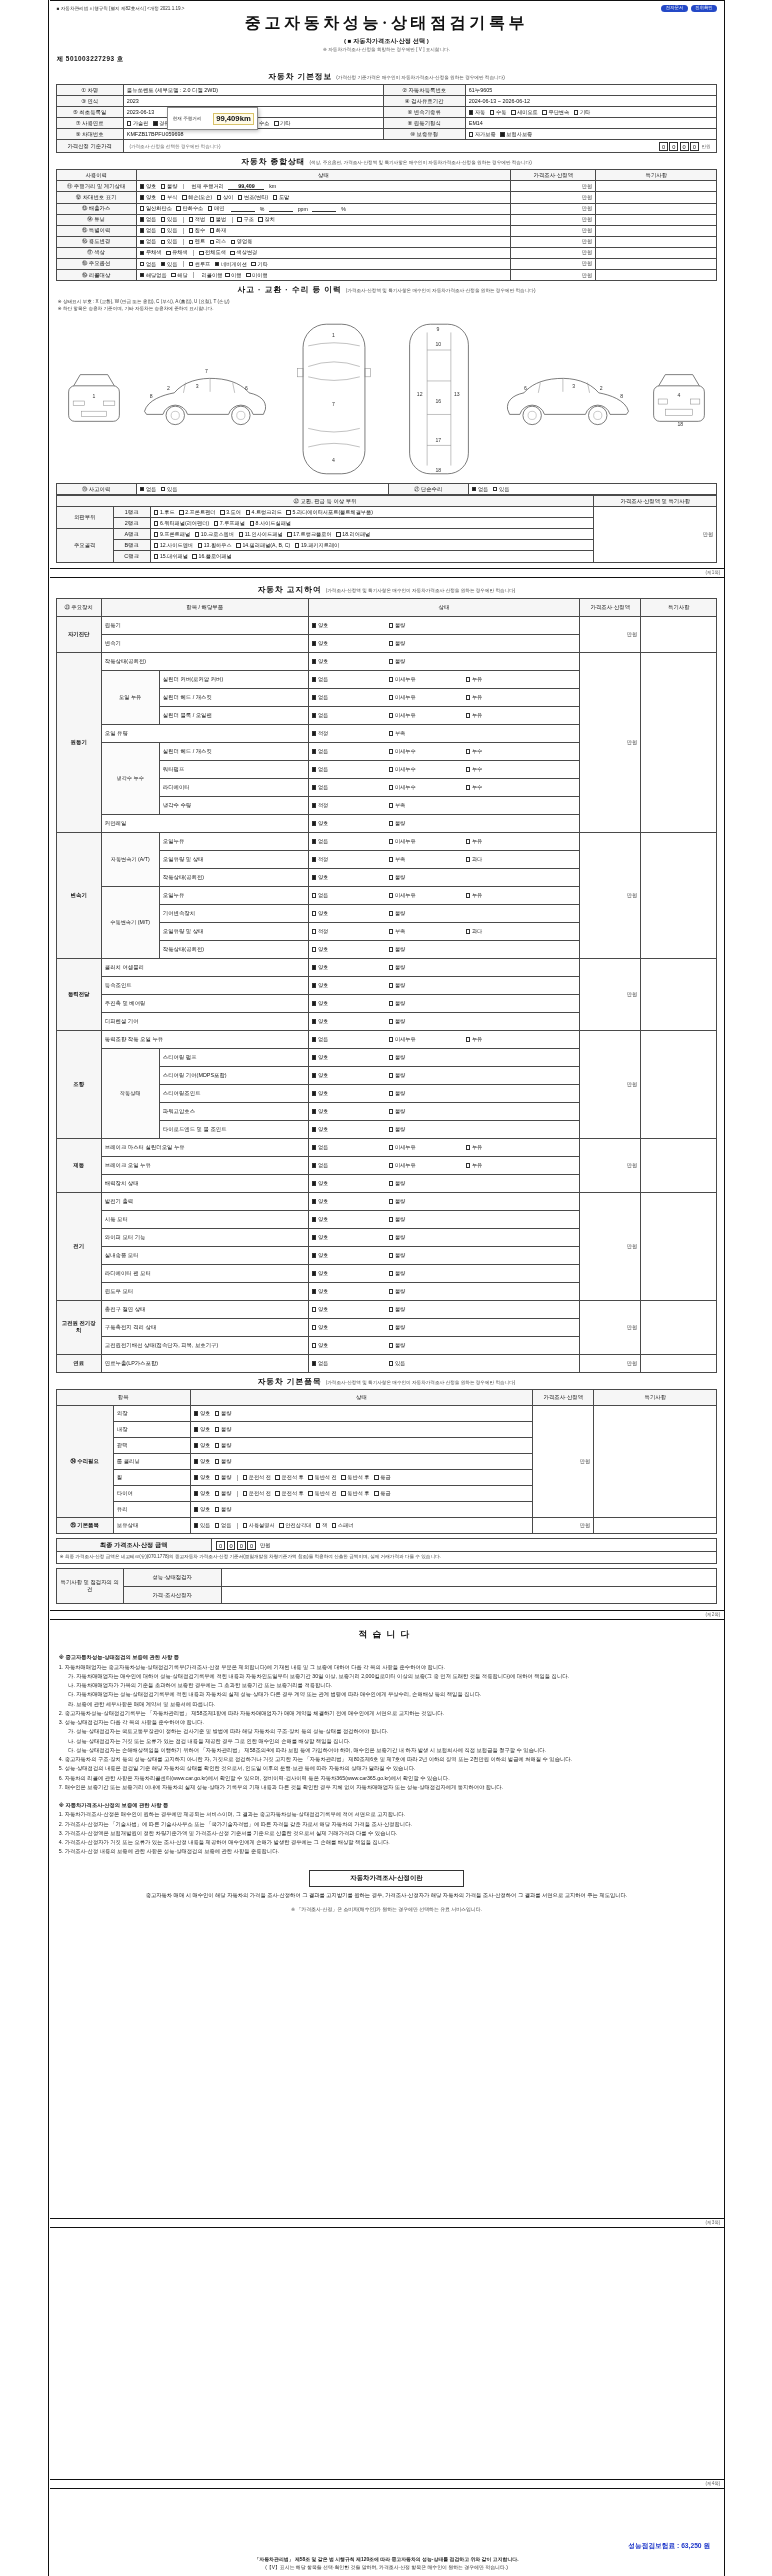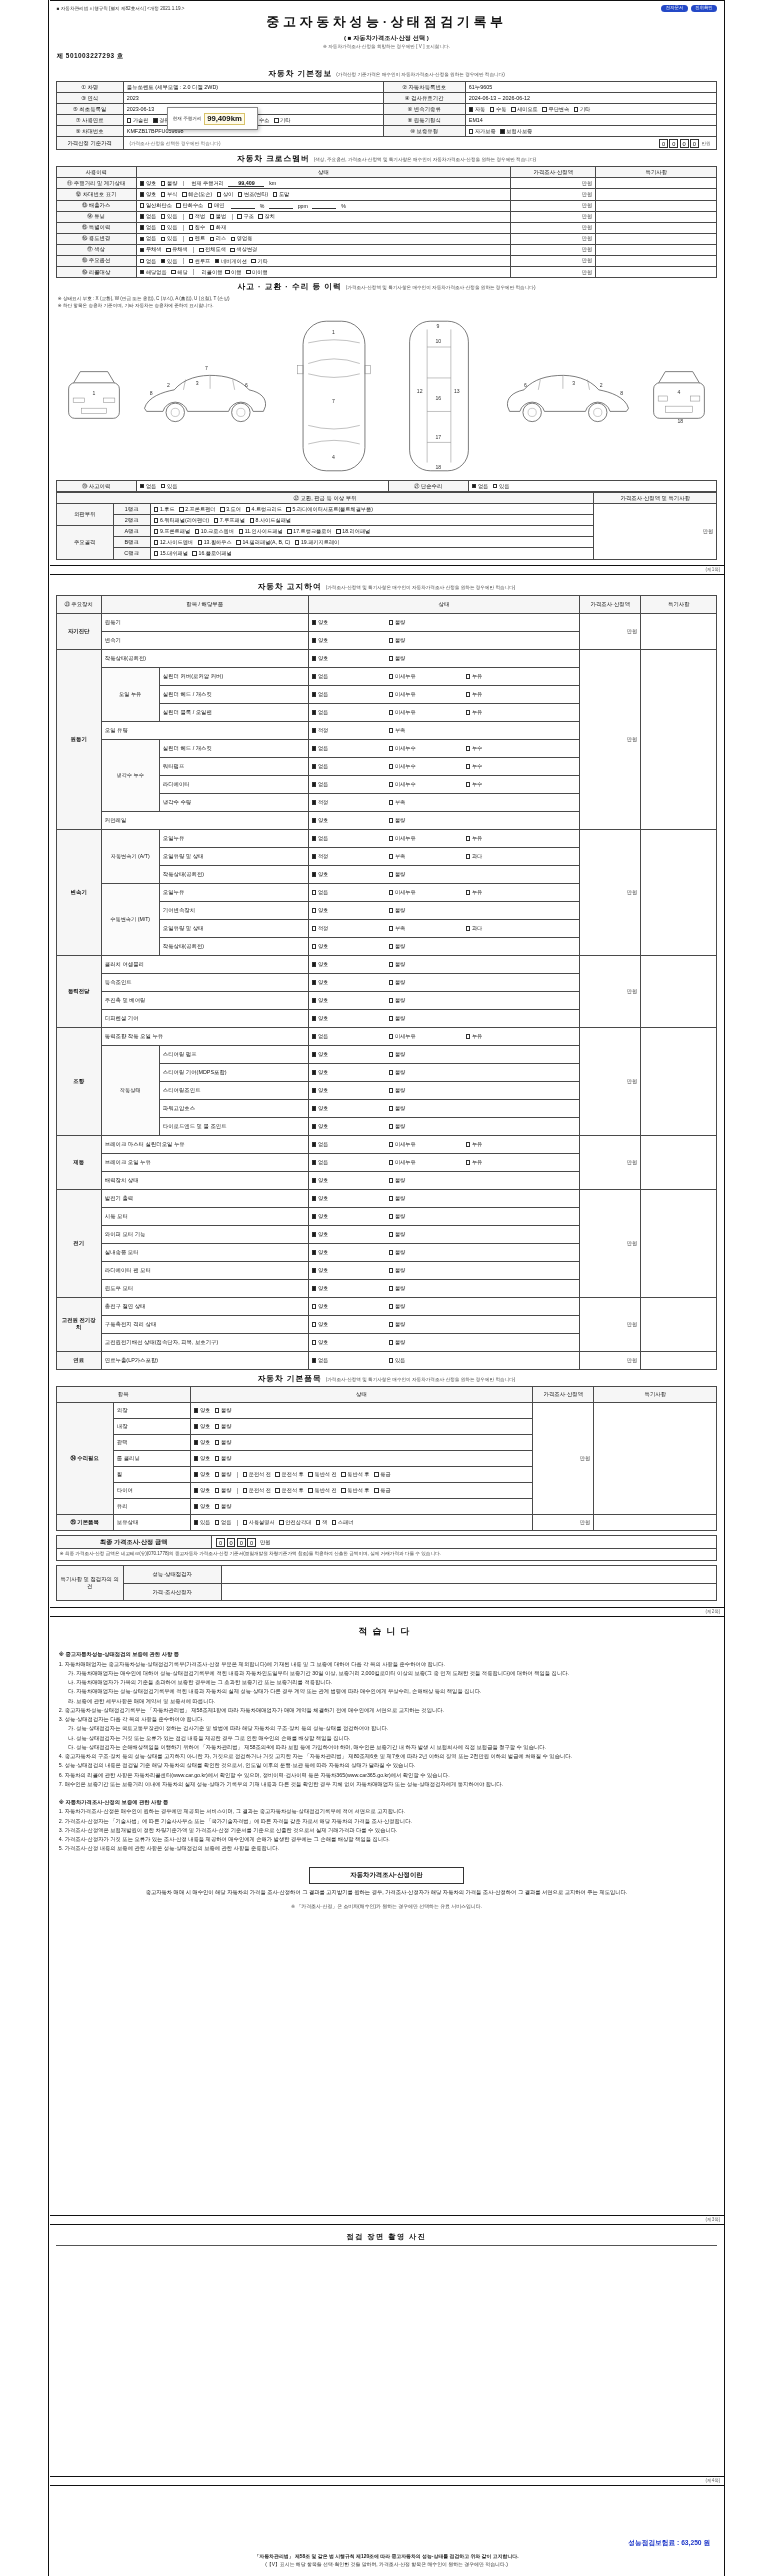--- a/index.html
+++ b/index.html
@@ -8,21 +8,21 @@
   .doc{width:677px;margin:0 auto;border-left:1px solid #111;border-right:1px solid #111;padding:0 0.5px;background:#fff}
   .page{border-top:1px solid #111;border-bottom:1px solid #111;background:#fff;padding:4.1px 6.2px 5.2px;position:relative}
   .pagemark{text-align:right;font-size:4.6px;color:#666;padding:1.5px 3.1px}
   table{border-collapse:collapse;width:100%;table-layout:fixed}
   th,td{border:0.5px solid #4a4a4a;font-size:5.4px;padding:1.5px 3.1px;text-align:left;vertical-align:middle;font-weight:normal;word-break:break-all}
   th{background:#f6f6f6;text-align:center}
   .secttl{text-align:center;padding:3.6px 0 2.6px;font-size:7.7px;font-weight:bold;letter-spacing:1px}
   .secttl .note{font-size:4.6px;font-weight:normal;color:#444;letter-spacing:0;margin-left:4.1px}
   .hdr{position:relative;padding:1px 1px 4.1px}
   .law{font-size:4.6px;color:#333}
-  .hdr h1{text-align:center;font-size:13px;letter-spacing:3.6px;margin-top:2.1px;font-family:"Liberation Serif","DejaVu Serif",serif}
+  .hdr h1{text-align:center;font-size:16px;letter-spacing:3.6px;margin-top:2.1px;font-family:"Liberation Serif","DejaVu Serif",serif}
   .hdr .sub{text-align:center;font-size:6.2px;font-weight:bold;margin-top:2.6px}
   .hdr .subnote{text-align:center;font-size:4.6px;color:#555;margin-top:1px}
   .docno{font-size:6.4px;font-weight:bold;margin-top:3.1px;letter-spacing:0.5px}
   .badges{position:absolute;right:0;top:0;display:flex;gap:2.6px}
   .badge{background:#2449c7;color:#fff;font-size:4.4px;padding:1.3px 4.6px;border-radius:4.6px;line-height:1;cursor:default}
   .cb{display:inline-flex;align-items:center;gap:1.5px;margin-right:4.6px;font-size:5.2px;white-space:nowrap;vertical-align:middle}
   .cb .box{width:4.6px;height:4.6px;border:0.5px solid #333;background:#fff;display:inline-block;flex:none}
   .cb.on .box{background:#1b1b1b}
   .tx{font-size:5.2px;margin:0 2.6px;vertical-align:middle}
   .ul{display:inline-block;border-bottom:0.5px solid #333;text-align:center;font-weight:bold;font-size:5.4px;margin:0 2.1px;vertical-align:middle;min-height:6.2px}
@@ -31,21 +31,21 @@
   .pm{text-align:right;color:#444;font-size:5.2px}
   .spread{display:flex;justify-content:space-between;align-items:center;gap:4.1px}
   .spread .tx{color:#666;font-size:4.6px}
   .gname{font-weight:bold}
   .dt td,.dt th{height:18px}
   .dt .cb{width:77px;margin-right:0}
   .dt .cat{background:#fbfbfb;text-align:center;font-size:5.2px}
   .et td,.et th{height:16px}
   .accnotes{font-size:4.6px;color:#333;padding:1.5px 2.1px 0.5px;line-height:1.5}
   .diag{display:flex;justify-content:space-between;align-items:center;padding:5.2px 5.2px 3.1px;height:170px}
-  .tip{position:absolute;left:117px;top:106px;width:91px;background:#fff;border:0.5px solid #8a8a8a;box-shadow:1.5px 2.1px 4.1px rgba(0,0,0,.28);padding:4.6px 5.2px;display:flex;align-items:center;gap:2px;z-index:5}
+  .tip{position:absolute;left:117px;top:106px;width:91px;background:#fff;border:0.5px solid #8a8a8a;box-shadow:1.5px 2.1px 4.1px rgba(0,0,0,.28);padding:4.6px 5.2px;display:flex;align-items:center;gap:11px;z-index:5}
   .tip .tl{font-size:4.6px;color:#333;white-space:nowrap}
   .tip .tv{font-size:7.7px;font-weight:bold;border:0.5px solid #d9c36a;background:#fffbe8;padding:0.5px 2.6px;white-space:nowrap}
   .finaltbl th{font-weight:bold;font-size:6.2px}
   .finalnote{font-size:4.6px;color:#333;padding:2.1px 3.1px;line-height:1.5}
   .noticepage{min-height:600px}
   .notice-title{text-align:center;font-size:8.8px;font-weight:bold;letter-spacing:5.2px;padding:5.2px 0 7.2px}
   .n-line{font-size:5.3px;line-height:1.75;color:#1a1a1a;padding:0 3.1px}
   .n-line.b{font-weight:bold;margin-top:5.2px}
   .n-line.i1{padding-left:12.4px}
   .n-line.sp{height:3.6px}
@@ -170,21 +170,21 @@
               <div class="spread">
                 <span><span class="tx">(가격조사·산정을 선택한 경우에만 적습니다)</span></span>
                 <span><span class="digit">0</span><span class="digit">0</span><span class="digit">0</span><span class="digit">0</span><span class="tx">만원</span></span>
               </div>
             </td>
           </tr>
         </tbody>
     </table>
 
     <div class="secttl">
-      <span>자동차 크로스멤버</span><span class="note">(색상, 주요옵션, 가격조사·산정액 및 특기사항은 매수인이 자동차가격조사·산정을 원하는 경우에만 적습니다)</span>
+      <span>자동차 종합상태</span><span class="note">(색상, 주요옵션, 가격조사·산정액 및 특기사항은 매수인이 자동차가격조사·산정을 원하는 경우에만 적습니다)</span>
     </div>
     <table>
       <colgroup>
           <col style="width:80px">
           <col>
           <col style="width:85px">
           <col style="width:121px">
         </colgroup>
       <thead id="summaryHead">
           <tr>
@@ -1314,21 +1314,20 @@
         <div class="n-line">4. 가격조사·산정자가 거짓 또는 오류가 있는 조사·산정 내용을 제공하여 매수인에게 손해가 발생한 경우에는 그 손해를 배상할 책임을 집니다.</div>
         <div class="n-line">5. 가격조사·산정 내용의 보증에 관한 사항은 성능·상태점검의 보증에 관한 사항을 준용합니다.</div>
       </div>
     <div class="notice-box">자동차가격조사·산정이란</div>
     <div class="nb-text">중고자동차 매매 시 매수인이 해당 자동차의 가격을 조사·산정하여 그 결과를 고지받기를 원하는 경우, 가격조사·산정자가 해당 자동차의 가격을 조사·산정하여 그 결과를 서면으로 고지하여 주는 제도입니다.</div>
     <div class="notice-tail">※ 「가격조사·산정」은 소비자(매수인)가 원하는 경우에만 선택하는 유료 서비스입니다.</div>
   </div>
   <div class="pagemark">(제3쪽)</div>
 
   <div class="page photopage">
-    <div class="photo-title">점검 장면 촬영 사진</div>
     <div class="photo-area"></div>
   </div>
   <div class="pagemark">(제4쪽)</div>
 
   <div class="page signpage">
     <div class="sign-body">
       <div class="fee">
         <span>성능점검보험료 :</span>
         <span class="fee-val">63,250 원</span>
       </div>

